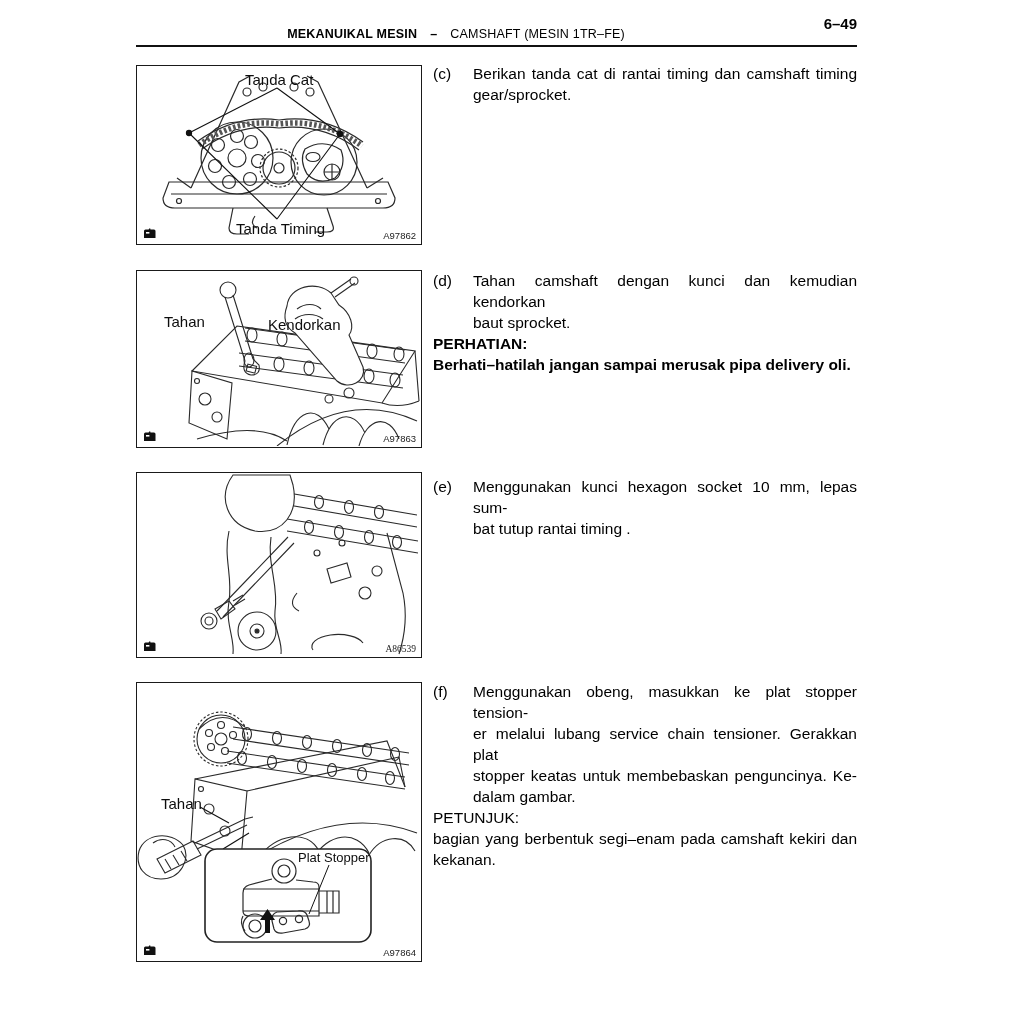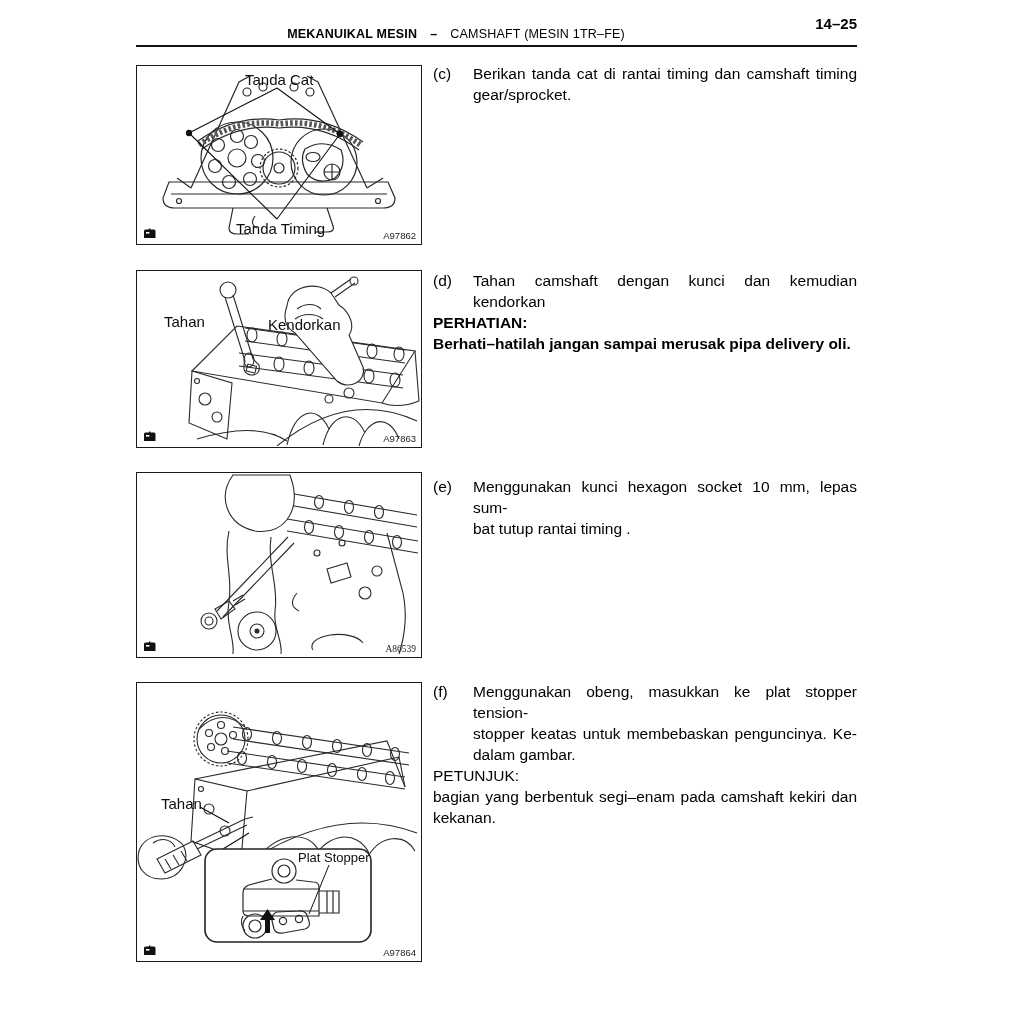--- a/index.html
+++ b/index.html
@@ -33,21 +33,21 @@
   .b{font-weight:bold;}
 </style>
 </head>
 <body>
 
 <div class="page">
 
   <div class="hdr-title">
     <span class="bold">MEKANUIKAL MESIN</span><span class="sep">–</span><span>CAMSHAFT (MESIN 1TR–FE)</span>
   </div>
-  <div class="page-num">14–25</div>
+  <div class="page-num">6–49</div>
   <div class="hdr-rule"></div>
 
   <div class="figbox" style="top:65px;height:180px;">
     <svg class="art" width="283" height="177" viewBox="0 0 283 177">
       <g stroke="#2a2a2a" fill="none" stroke-width="1.2">
 
         <path d="M54 122 L102 16 L113 10 M181 16 L170 10 M181 16 L230 122"></path>
         <circle cx="110" cy="26" r="4"></circle>
           <circle cx="126" cy="21" r="4"></circle>
         <circle cx="157" cy="21" r="4"></circle>
@@ -285,20 +285,21 @@
         <div class="ll">gear/sprocket.</div>
       </div>
     </div>
   </div>
 
   <div class="step" style="top:270px;">
     <div class="srow">
       <div class="marker">(d)</div>
       <div class="slines">
         <div class="jl">Tahan camshaft dengan kunci dan kemudian kendorkan</div>
+        <div class="ll">baut sprocket.</div>
       </div>
     </div>
     <div class="full b">PERHATIAN:</div>
     <div class="full b">Berhati–hatilah jangan sampai merusak pipa delivery oli.</div>
   </div>
 
   <div class="step" style="top:476px;">
     <div class="srow">
       <div class="marker">(e)</div>
       <div class="slines">
@@ -306,20 +307,21 @@
         <div class="ll">bat tutup rantai timing .</div>
       </div>
     </div>
   </div>
 
   <div class="step" style="top:681px;">
     <div class="srow">
       <div class="marker">(f)</div>
       <div class="slines">
         <div class="jl">Menggunakan obeng, masukkan ke plat stopper tension-</div>
+        <div class="jl">er melalui lubang service chain tensioner. Gerakkan plat</div>
         <div class="jl">stopper keatas untuk membebaskan penguncinya. Ke-</div>
         <div class="ll">dalam gambar.</div>
       </div>
     </div>
     <div class="full">PETUNJUK:</div>
     <div class="full jl">bagian yang berbentuk segi–enam pada camshaft kekiri dan</div>
     <div class="full ll">kekanan.</div>
   </div>
 
 </div>

